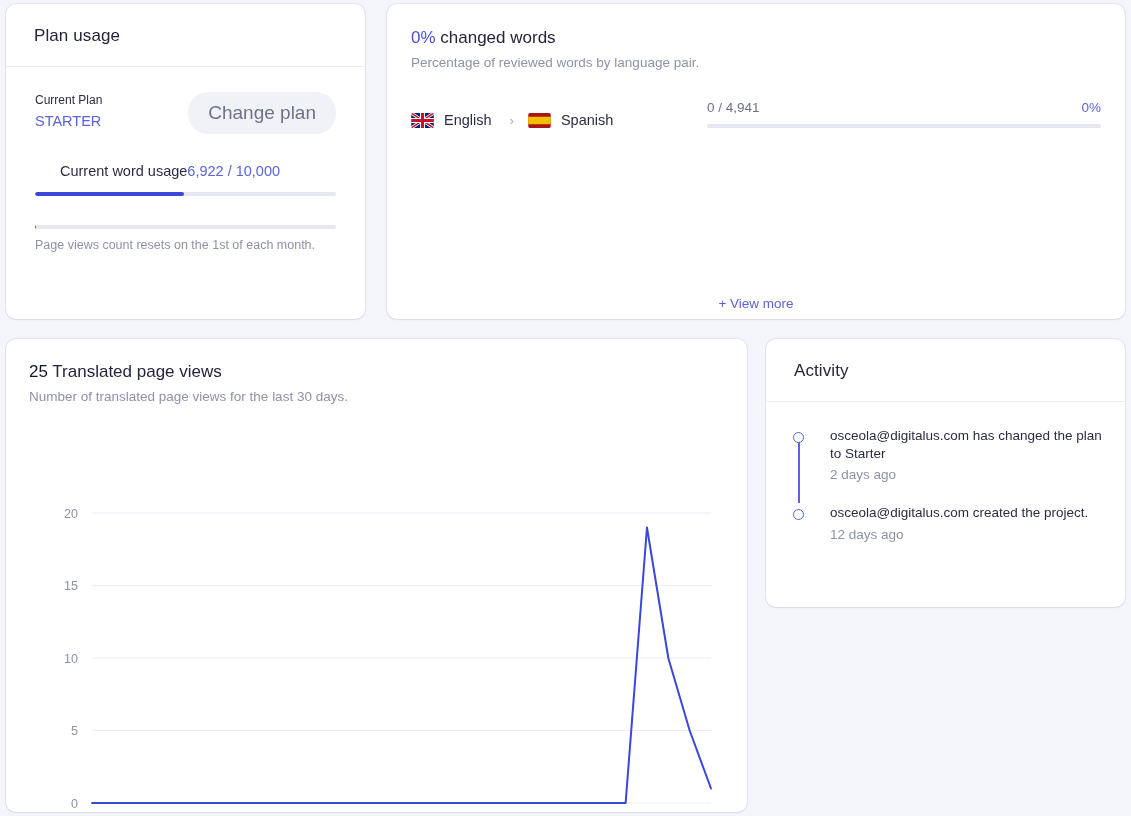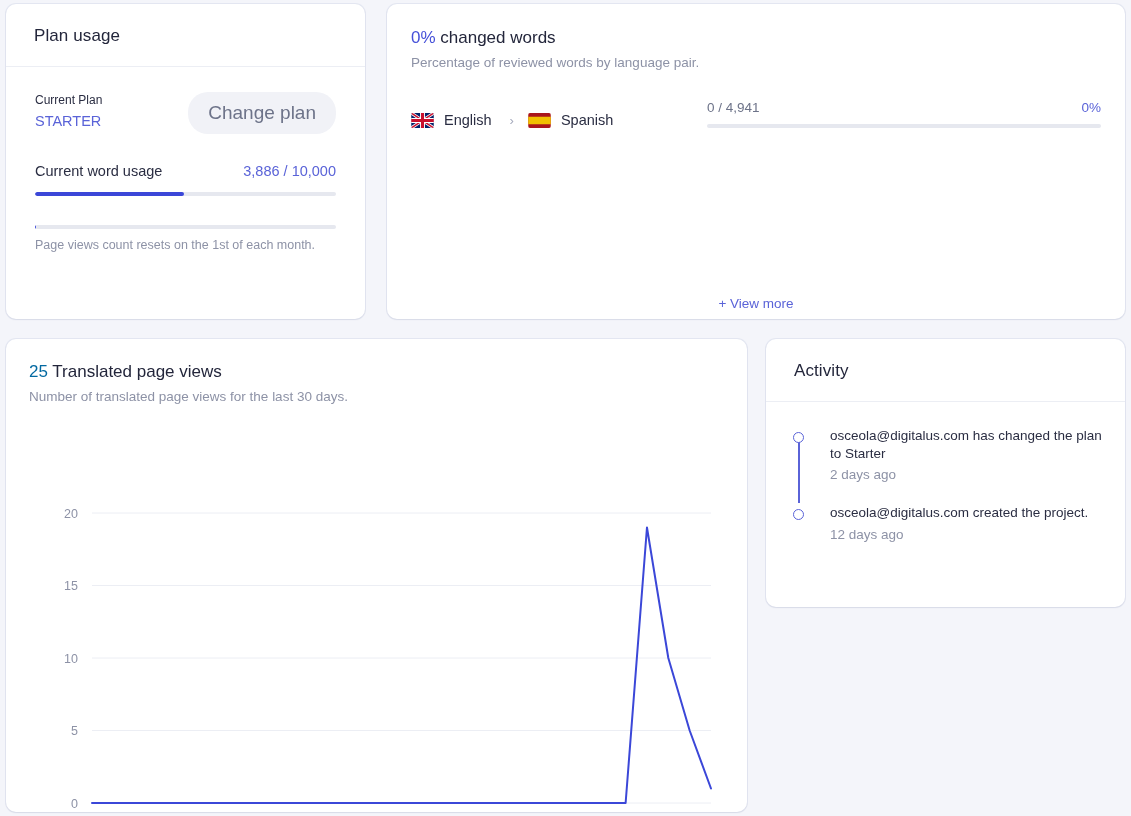--- a/index.html
+++ b/index.html
@@ -40,21 +40,21 @@
     background: #f1f2f7;
     color: #6d7389;
     font-size: 19px;
     font-family: "Liberation Sans", sans-serif;
     padding: 10px 20px;
     border-radius: 20px;
     cursor: pointer;
     margin-top: 1px;
   }
   .usage-block { margin-top: 29px; }
-  .usage-row { display: flex; align-items: baseline; justify-content: space-between; }
+  .usage-row { display: flex; align-items: baseline; justify-content: flex-start; margin-left: 25px; }
   .usage-name { font-size: 14.5px; color: #2a2d42; }
   .usage-amount { font-size: 14.5px; color: #5a63d8; }
   .bar-track {
     margin-top: 13px;
     height: 4px;
     width: 100%;
     background: #e6e8ef;
     border-radius: 3px;
     overflow: hidden;
   }
@@ -82,21 +82,21 @@
     text-align: center;
     font-size: 13.5px;
     color: #5a63d8;
     cursor: pointer;
   }
 
   
   #chart-card { left: 6px; top: 339px; width: 741px; height: 473px; }
   .chart-head { padding: 23px 0 0 23px; }
   .chart-title { font-size: 17px; color: #23263b; }
-  .chart-title .num { color: #0369a1; }
+  .chart-title .num { color: #0f172a; }
   .chart-sub { margin-top: 7px; font-size: 13.5px; color: #8d92a6; }
   .chart-area { position: absolute; left: 0; top: 60px; width: 741px; height: 413px; }
   .chart-svg { display: block; }
 
   
   #activity-card { left: 766px; top: 339px; width: 359px; height: 268px; }
   .activity-body { padding: 25px 22px 0 22px; position: relative; }
   .act-item { display: flex; margin-bottom: 22px; }
   .act-dot-col { width: 42px; flex: 0 0 42px; position: relative; }
   .act-dot {
@@ -125,21 +125,21 @@
         <div>
           <div class="plan-label">Current Plan</div>
           <div class="plan-value-link">STARTER</div>
         </div>
         <button class="change-plan-btn">Change plan</button>
       </div>
 
       <div class="usage-block">
         <div class="usage-row">
           <span class="usage-name">Current word usage</span>
-          <span class="usage-amount">3,886 / 10,000</span>
+          <span class="usage-amount">6,922 / 10,000</span>
         </div>
         <div class="bar-track">
           <div class="bar-fill" id="word-bar" style="width: 49.41%;"></div>
         </div>
       </div>
 
       <div class="usage-block">
         <div class="bar-track">
           <div class="bar-fill" id="views-bar" style="width: 0.4%;"></div>
         </div>

